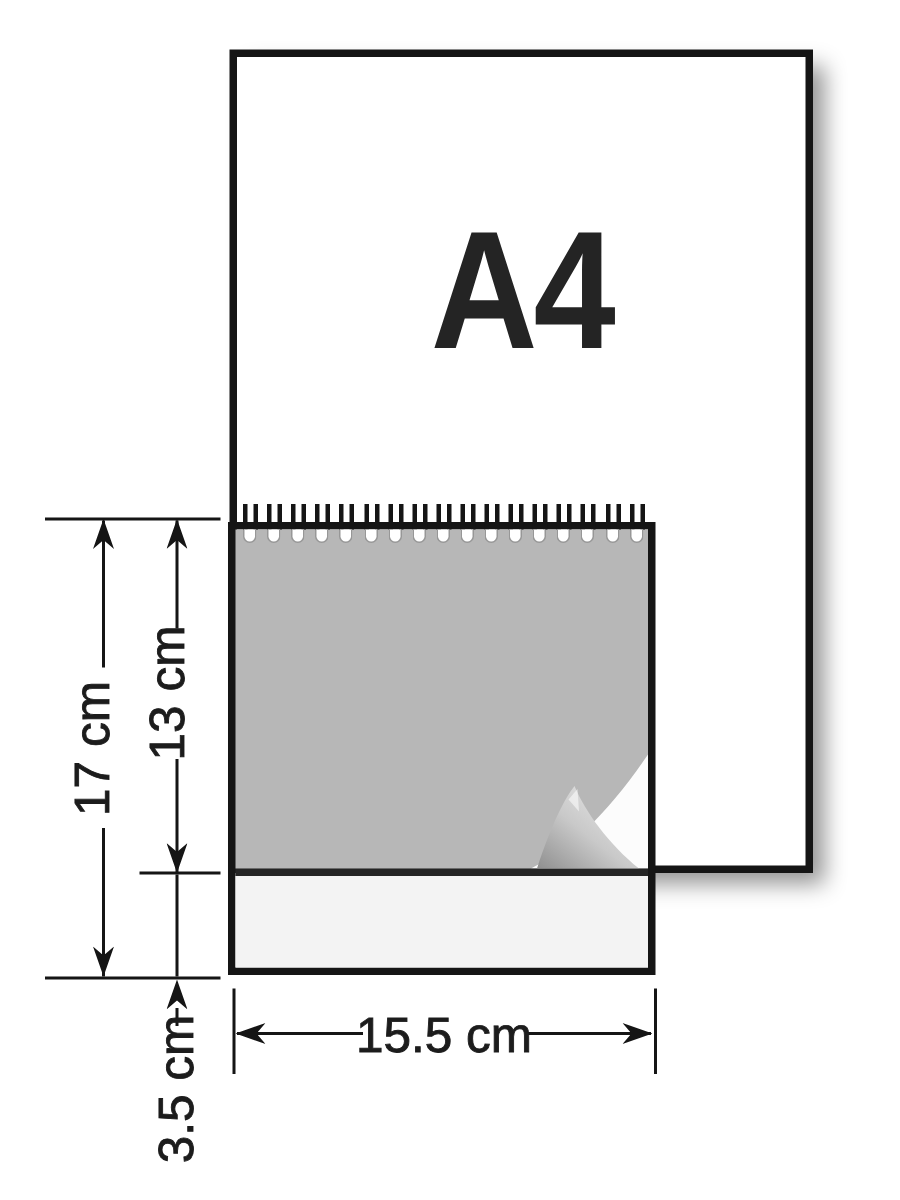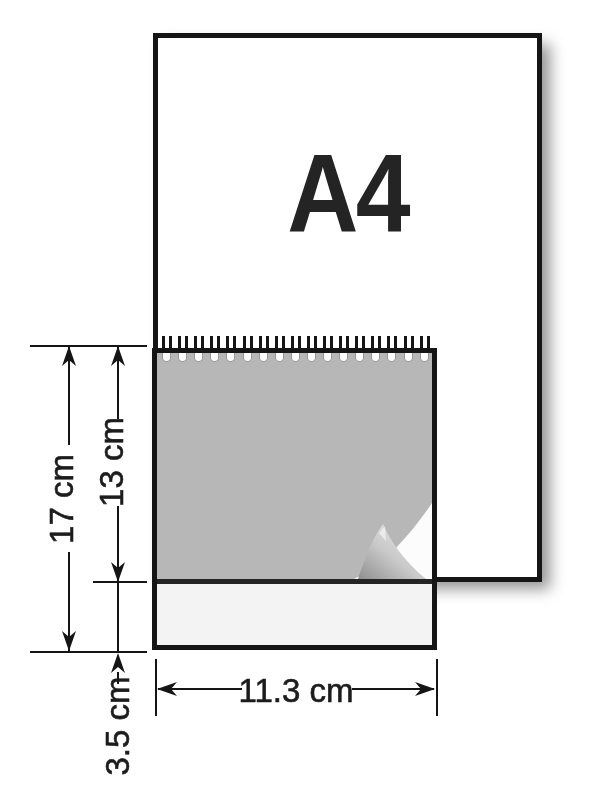--- a/index.html
+++ b/index.html
@@ -197,16 +197,16 @@
 
     <div class="dlinev" style="left:117px;top:583px;height:68px;"></div>
     <div class="ah up" style="left:111px;top:653px;"></div>
     <div class="dlinev" style="left:117px;top:672px;height:12px;"></div>
     <div class="dim-label rot" style="left:117px;top:726px;">3.5 cm</div>
 
     <div class="dlineh" style="left:158px;top:688px;width:84px;"></div>
     <div class="dlineh" style="left:352px;top:688px;width:82px;"></div>
     <div class="ah left" style="left:157px;top:682px;"></div>
     <div class="ah right" style="left:415px;top:682px;"></div>
-    <div class="dim-label" style="left:296px;top:690px;">11.3 cm</div>
+    <div class="dim-label" style="left:296px;top:690px;">15.5 cm</div>
 
   </div>
 </div>
 
 </body></html>

